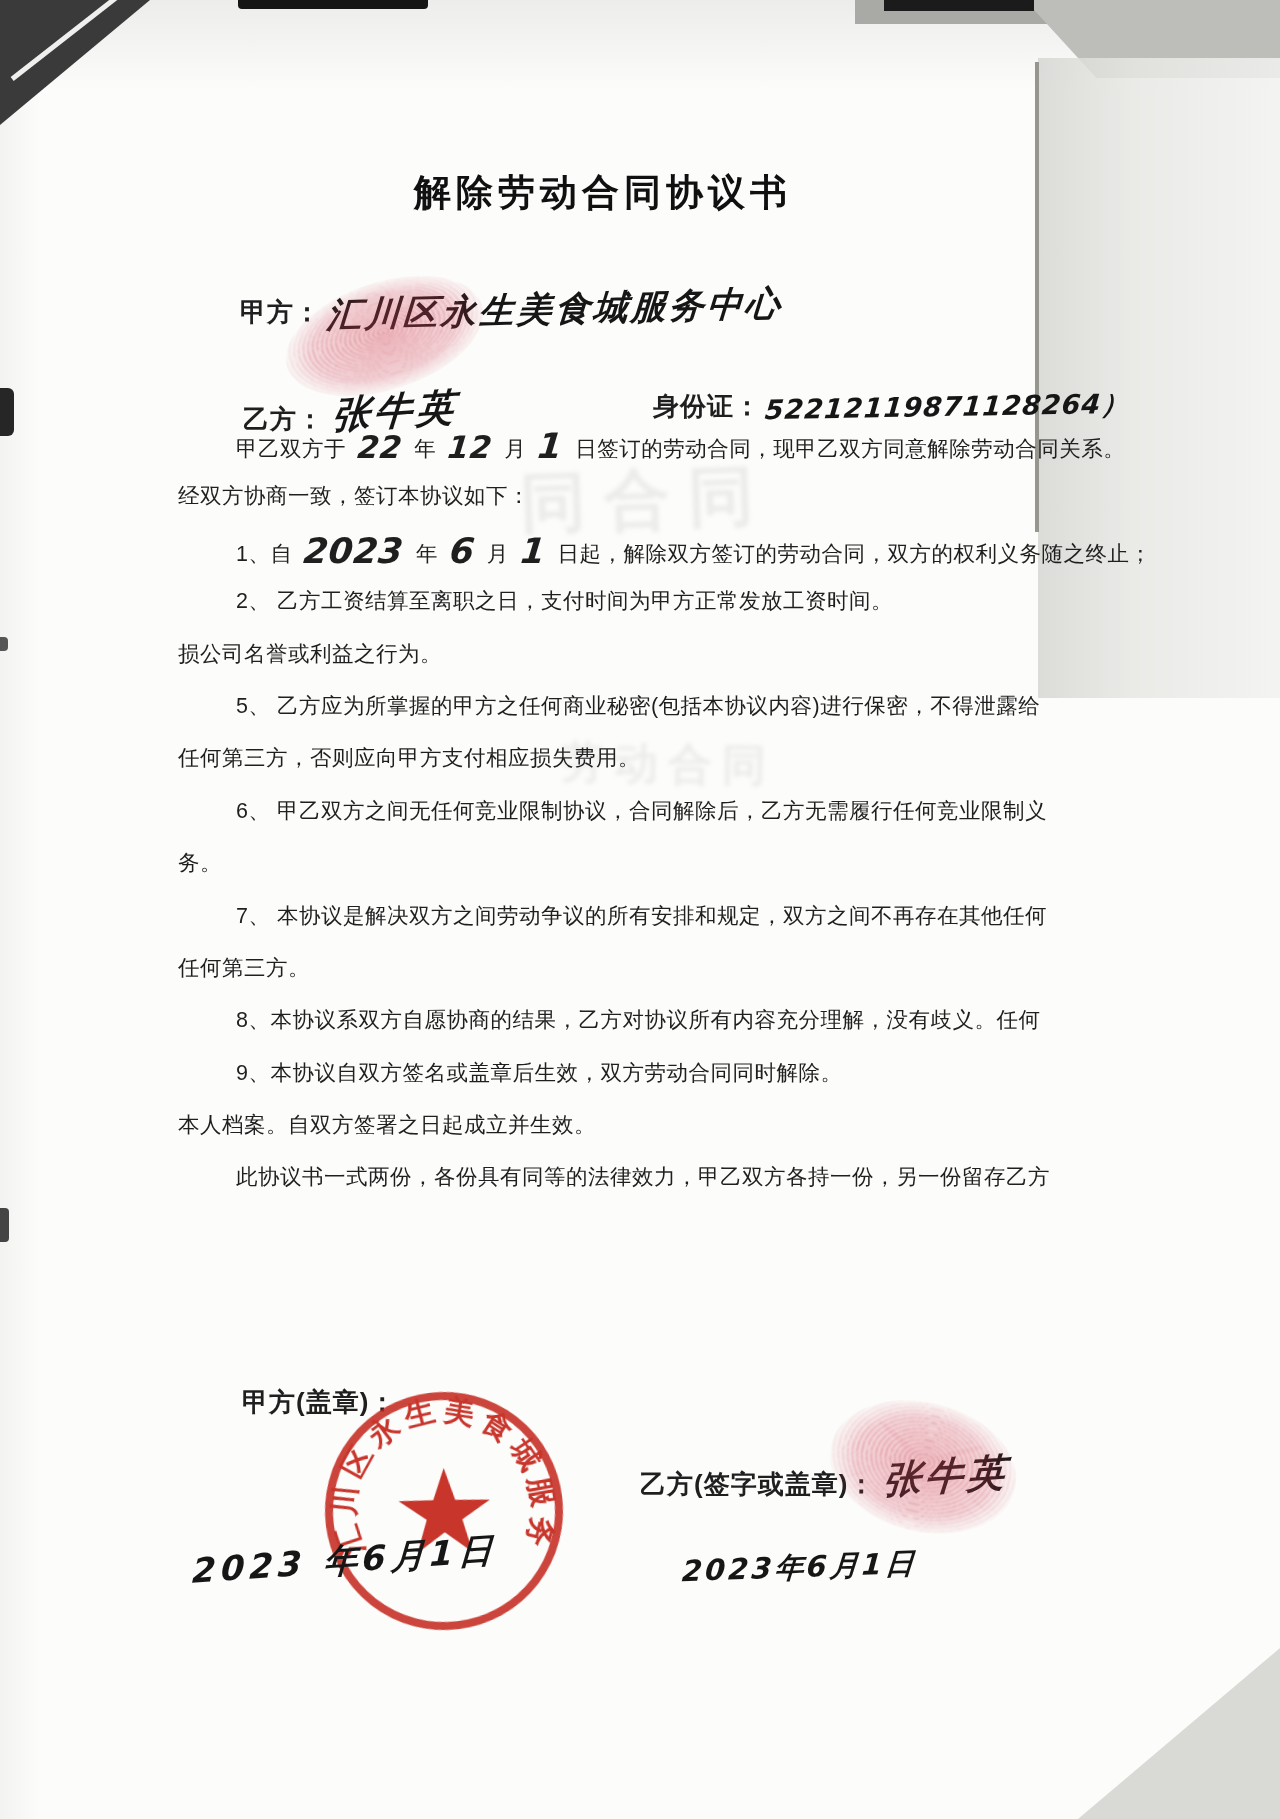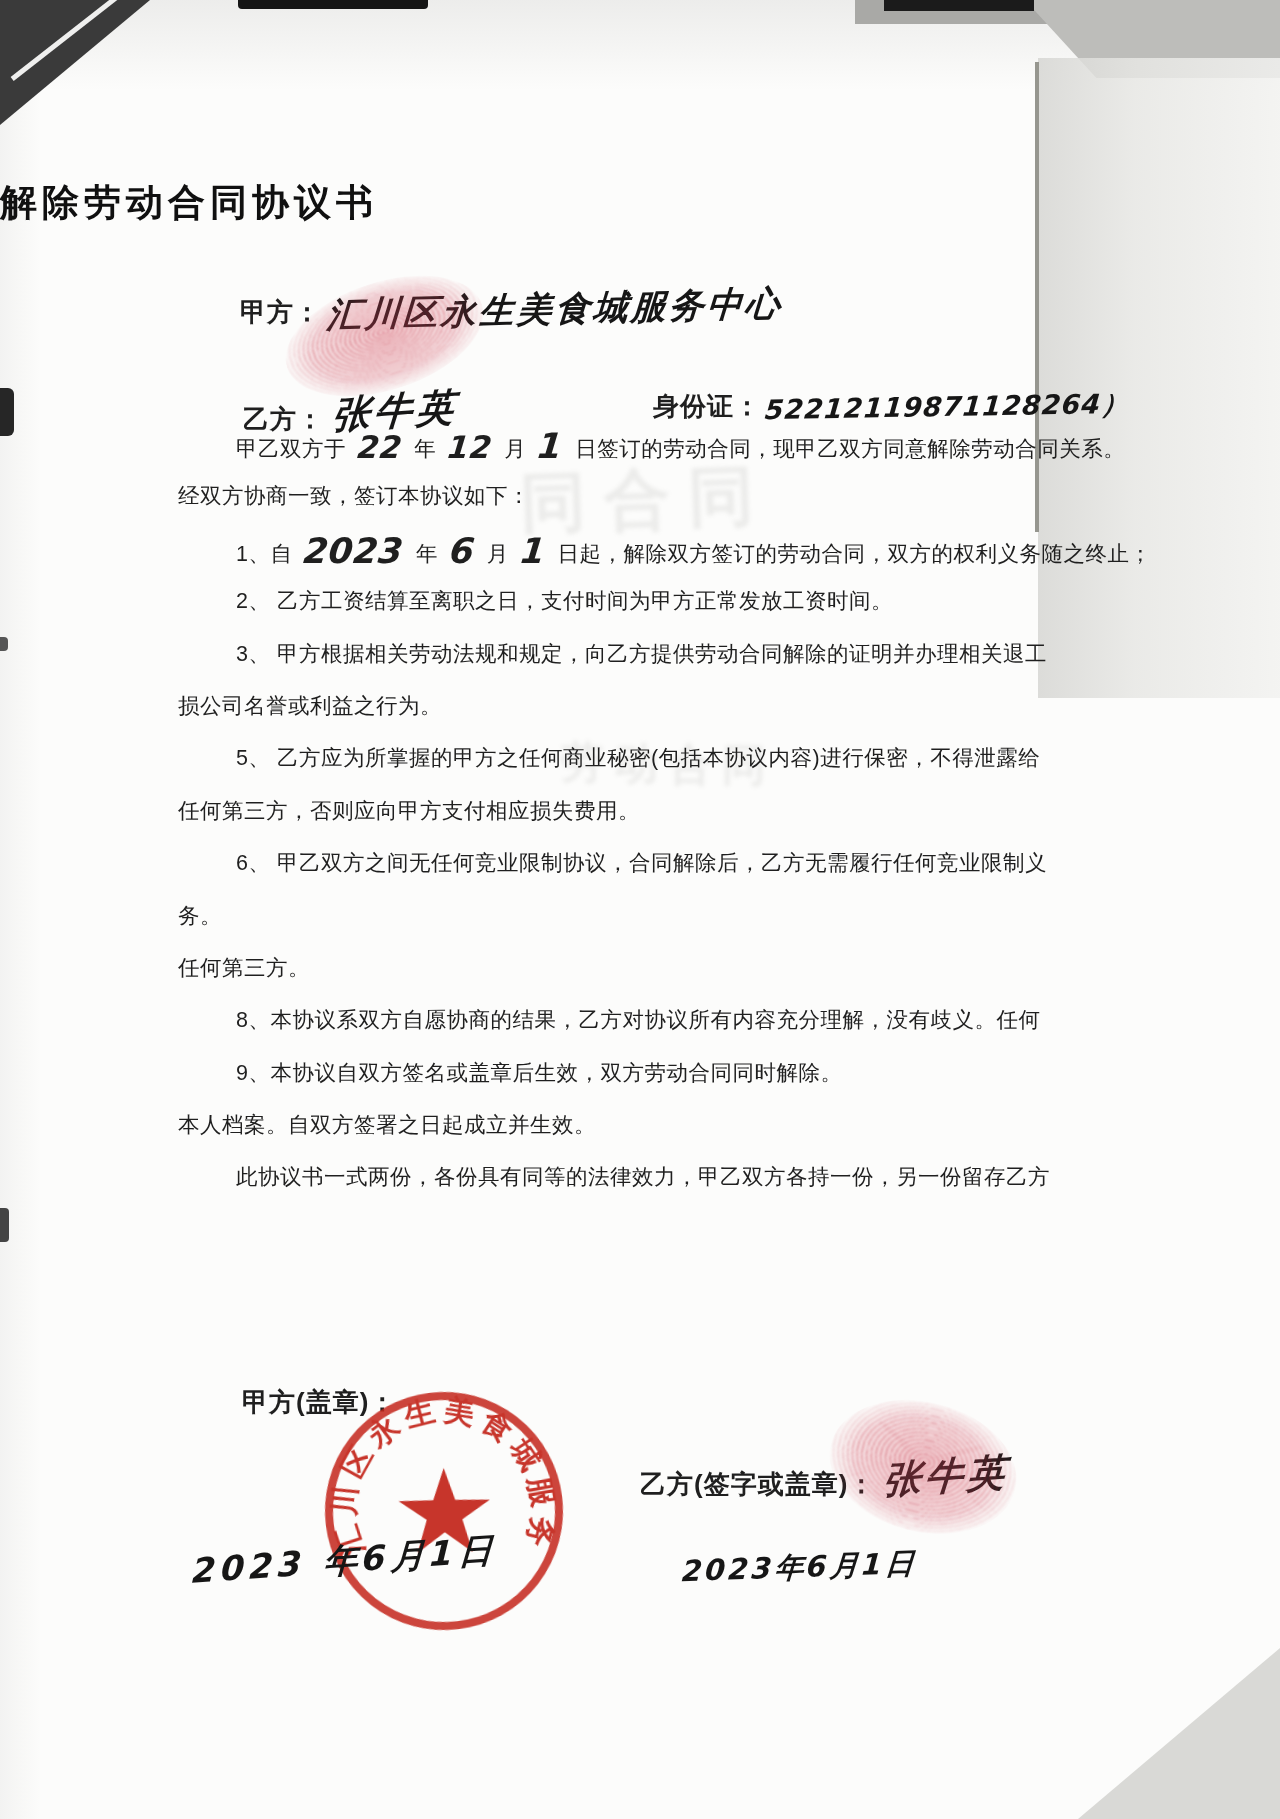--- a/index.html
+++ b/index.html
@@ -30,22 +30,22 @@
   .right-line{left:1035px;top:62px;width:4px;height:470px;background:#96968f;}
   .br-corner{left:1078px;top:1648px;width:202px;height:171px;background:#d9d9d6;
     clip-path:polygon(100% 0,100% 100%,0 100%);}
   .left-mark-1{left:0;top:388px;width:14px;height:48px;background:#262626;border-radius:0 6px 6px 0;}
   .left-mark-2{left:0;top:637px;width:8px;height:14px;background:#555;border-radius:0 4px 4px 0;}
   .left-mark-3{left:0;top:1208px;width:9px;height:34px;background:#444;border-radius:0 4px 4px 0;}
   .ghost{color:#8a8a86;opacity:.14;filter:blur(2px);font-weight:bold;pointer-events:none;}
   .ghost1{left:520px;top:455px;font-size:66px;letter-spacing:18px;transform:rotate(-2deg);}
   .ghost2{left:560px;top:735px;font-size:44px;letter-spacing:10px;transform:rotate(1deg);}
   
-  .title{left:0;top:178px;width:1150px;text-align:left;
-    font-size:37px;font-weight:bold;letter-spacing:5px;color:#101010;}
+  .title{left:0;top:168px;width:1150px;text-align:center;
+    font-size:37px;font-weight:bold;letter-spacing:5px;color:#101010;padding-left:28px;}
   .plabel{font-size:26px;font-weight:600;letter-spacing:1px;}
   .row-party-a{left:240px;top:286px;}
   .row-party-b{left:243px;top:390px;}
   .row-id{left:653px;top:388px;}
   .body{left:178px;top:418px;width:950px;font-size:21.5px;font-weight:500;letter-spacing:.5px;}
   .bline{height:52.4px;line-height:52.4px;white-space:nowrap;}
   .ind{padding-left:58px;}
   
   .hw{font-family:"DejaVu Sans", sans-serif;font-style:italic;font-weight:600;color:#161616;}
   .hw-company{font-size:35px;letter-spacing:3px;display:inline-block;transform:rotate(-1.5deg) skewX(-5deg);margin-left:6px;}
@@ -111,26 +111,26 @@
   <div class="art body">
     <div class="bline ind">
       <span>甲乙双方于</span><span class="hwi">22</span><span>年</span><span class="hwi">12</span><span>月</span><span class="hwi hwi-big">1</span><span>日签订的劳动合同，现甲乙双方同意解除劳动合同关系。</span>
     </div>
     <div class="bline">经双方协商一致，签订本协议如下：</div>
     <div class="bline ind">
       <span>1、</span><span>自</span><span class="hwi hwi-big">2023</span><span>年</span><span class="hwi hwi-big">6</span><span>月</span><span class="hwi hwi-big">1</span><span>日起，解除双方签订的劳动合同，双方的权利义务随之终止；</span>
     </div>
     <div id="body-lines">
         <div class="bline ind">2、 乙方工资结算至离职之日，支付时间为甲方正常发放工资时间。</div>
-        <div class="bline ind">3、 甲方根据相关劳动法规和规定，向乙方提供劳动合同解除的证明并办理相关退工</div>
         <div class="bline">损公司名誉或利益之行为。</div>
         <div class="bline ind">5、 乙方应为所掌握的甲方之任何商业秘密(包括本协议内容)进行保密，不得泄露给</div>
         <div class="bline">任何第三方，否则应向甲方支付相应损失费用。</div>
         <div class="bline ind">6、 甲乙双方之间无任何竞业限制协议，合同解除后，乙方无需履行任何竞业限制义</div>
         <div class="bline">务。</div>
+        <div class="bline ind">7、 本协议是解决双方之间劳动争议的所有安排和规定，双方之间不再存在其他任何</div>
         <div class="bline">任何第三方。</div>
         <div class="bline ind">8、本协议系双方自愿协商的结果，乙方对协议所有内容充分理解，没有歧义。任何</div>
         <div class="bline ind">9、本协议自双方签名或盖章后生效，双方劳动合同同时解除。</div>
         <div class="bline">本人档案。自双方签署之日起成立并生效。</div>
         <div class="bline ind">此协议书一式两份，各份具有同等的法律效力，甲乙双方各持一份，另一份留存乙方</div>
       </div>
   </div>
 
   <div class="art row-sig-a">
     <span class="plabel">甲方(盖章)：</span>

